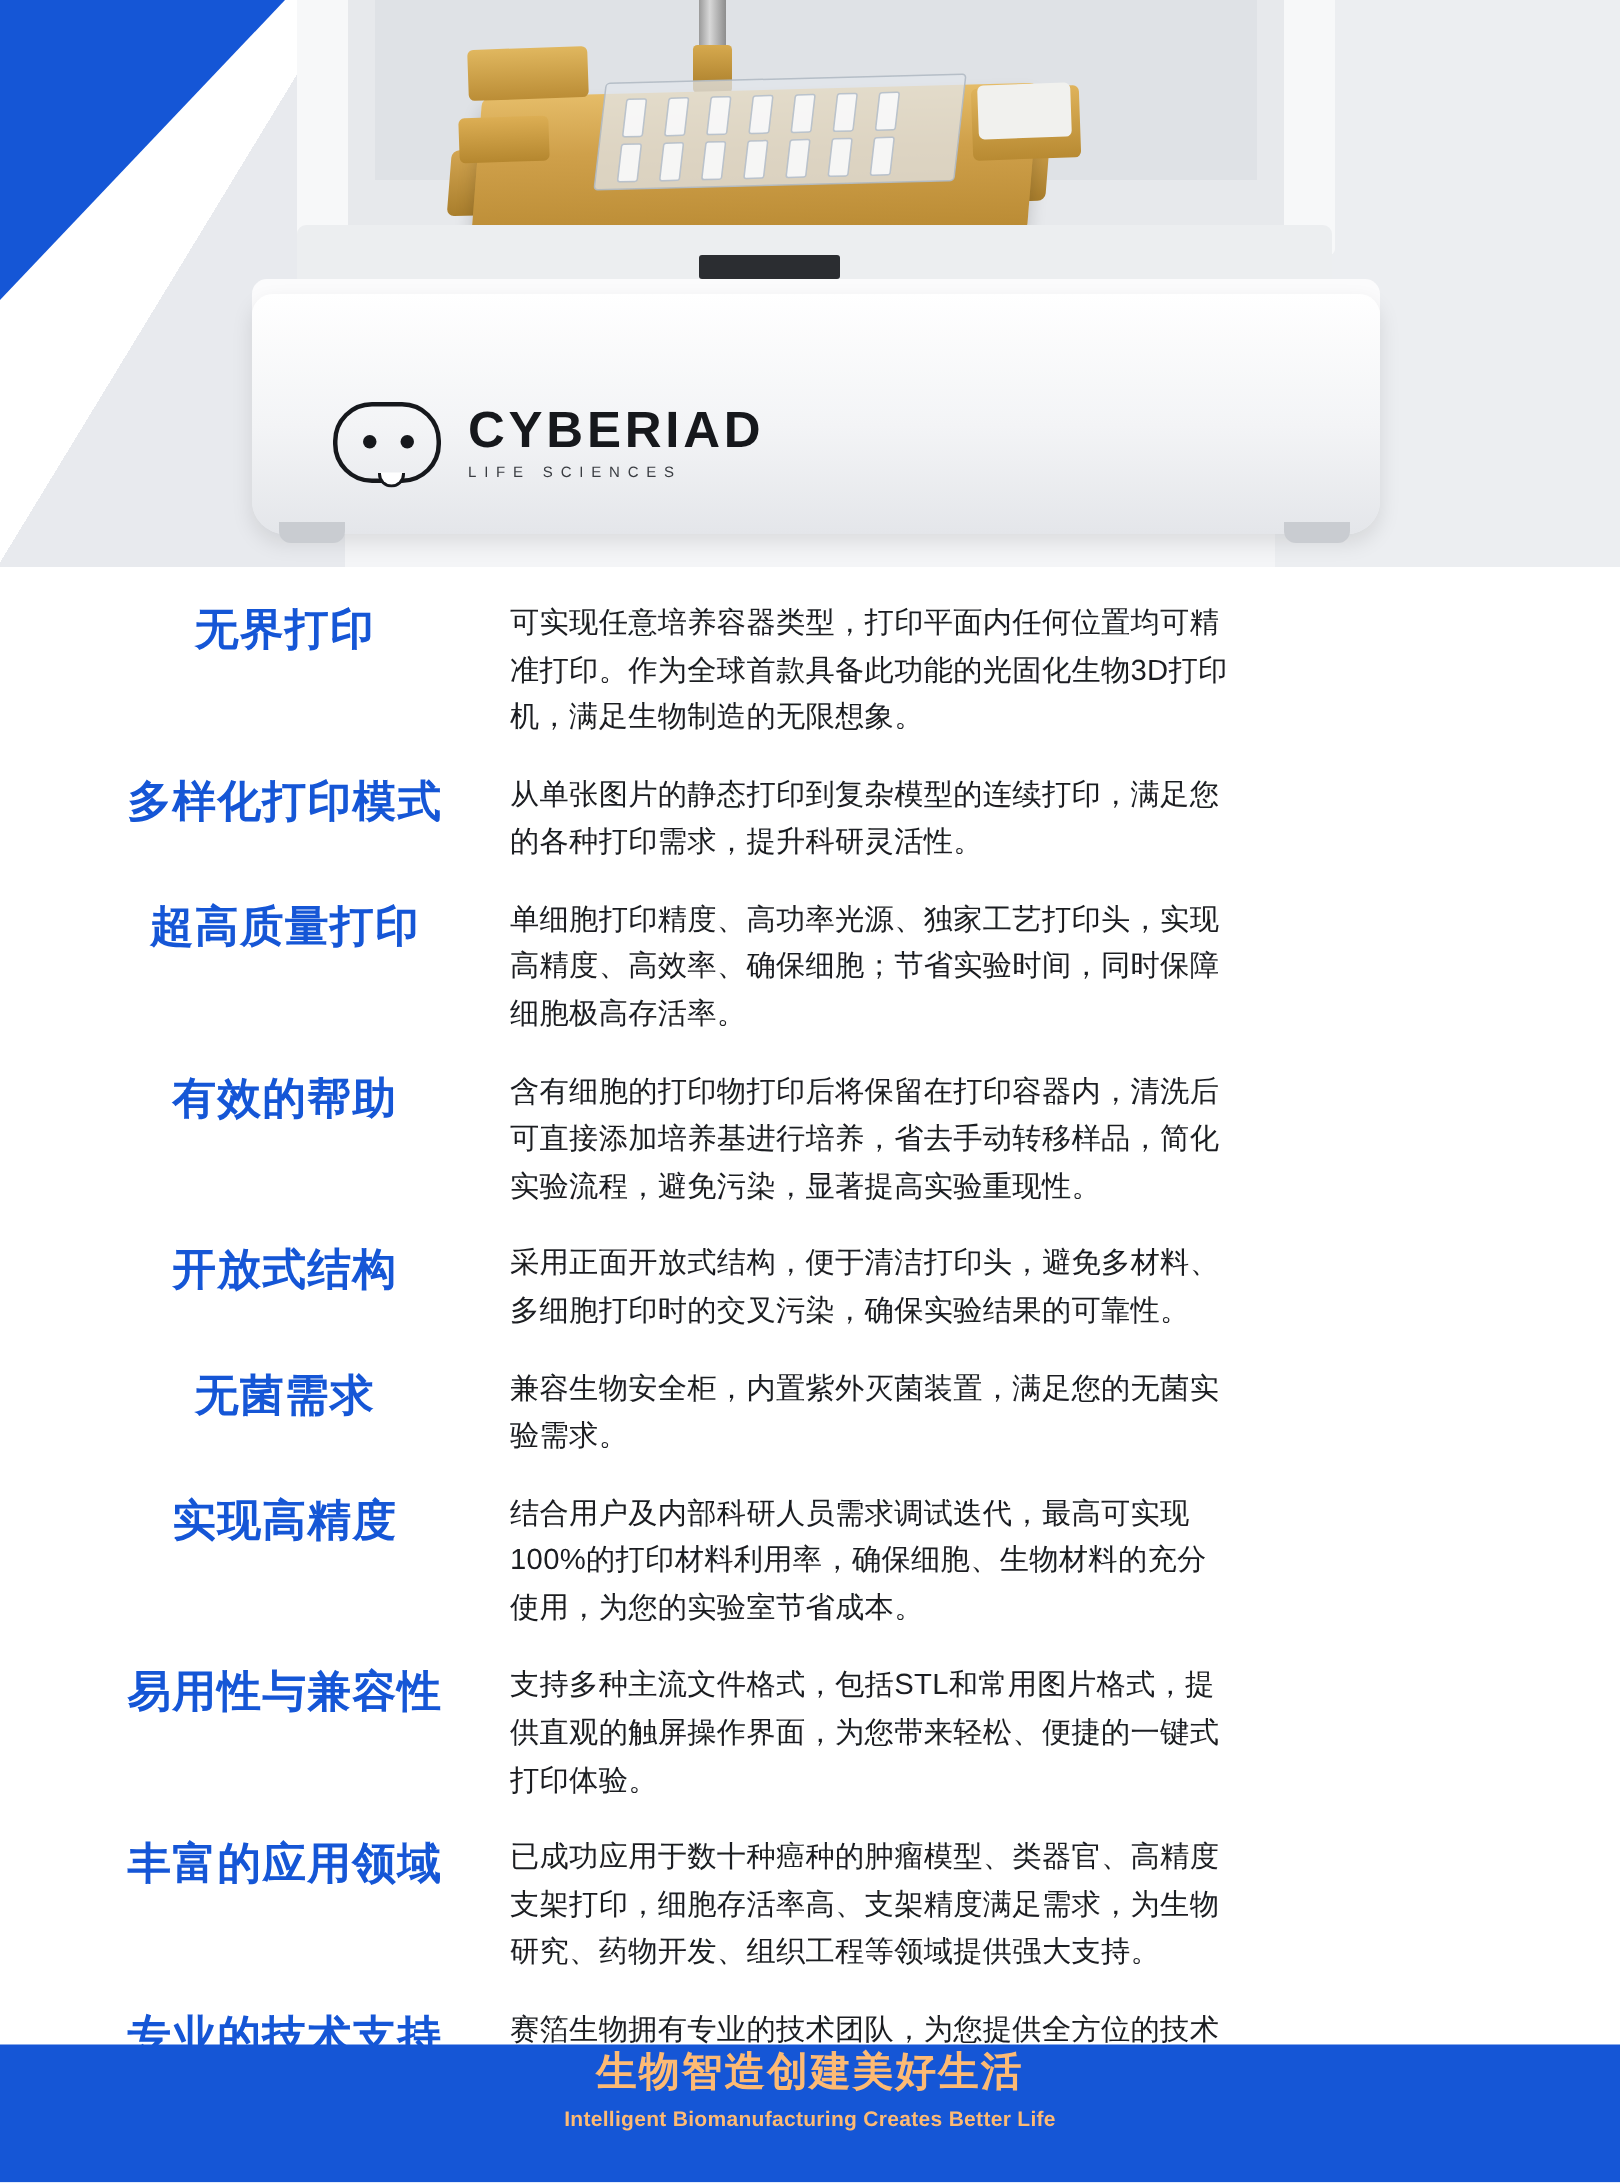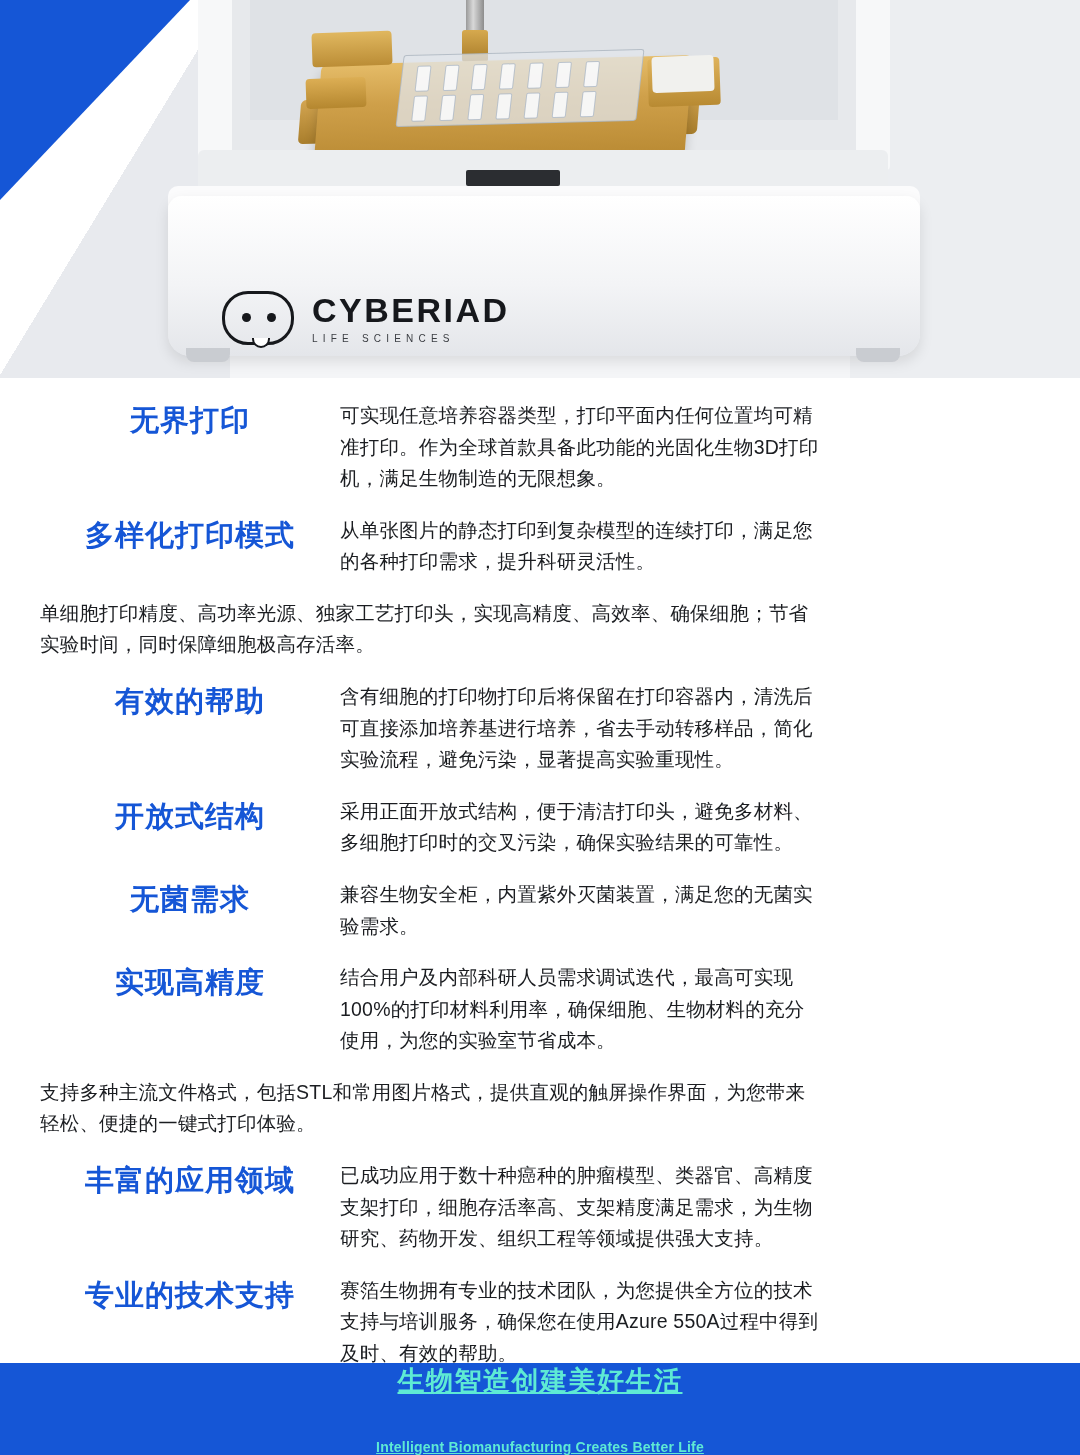--- a/index.html
+++ b/index.html
@@ -200,21 +200,20 @@
     border-radius: 0 0 8px 8px;
   }
 
   
   .brand {
     position: absolute;
     left: 222px; top: 268px;
     display: flex;
     align-items: center;
     gap: 18px;
-    margin-top: 23px;
   }
   .brand-mark {
     width: 72px; height: 54px;
     border: 3px solid #16181c;
     border-radius: 26px;
     position: relative;
   }
   .brand-mark .eye {
     position: absolute;
     top: 19px;
@@ -280,27 +279,26 @@
     padding-right: 10px;
   }
 
   
   .footer {
     position: absolute;
     left: 0; bottom: 0;
     width: 1080px;
     height: 92px;
     background: #1556d6;
-    color: #5eead4;
+    color: #fdba74;
     display: flex;
     flex-direction: column;
     align-items: center;
-    justify-content: space-between;
+    justify-content: flex-start;
     gap: 5px;
-    text-decoration: underline;
   }
   .footer-cn {
     font-size: 27px;
     font-weight: 700;
     letter-spacing: 1.5px;
   }
   .footer-en {
     font-size: 14px;
     font-weight: 700;
     letter-spacing: 0.2px;
@@ -375,20 +373,21 @@
       <div class="feature-title">无界打印</div>
       <div class="feature-desc">可实现任意培养容器类型，打印平面内任何位置均可精准打印。作为全球首款具备此功能的光固化生物3D打印机，满足生物制造的无限想象。</div>
     </div>
 
     <div class="feature-row">
       <div class="feature-title">多样化打印模式</div>
       <div class="feature-desc">从单张图片的静态打印到复杂模型的连续打印，满足您的各种打印需求，提升科研灵活性。</div>
     </div>
 
     <div class="feature-row">
+      <div class="feature-title">超高质量打印</div>
       <div class="feature-desc">单细胞打印精度、高功率光源、独家工艺打印头，实现高精度、高效率、确保细胞；节省实验时间，同时保障细胞极高存活率。</div>
     </div>
 
     <div class="feature-row">
       <div class="feature-title">有效的帮助</div>
       <div class="feature-desc">含有细胞的打印物打印后将保留在打印容器内，清洗后可直接添加培养基进行培养，省去手动转移样品，简化实验流程，避免污染，显著提高实验重现性。</div>
     </div>
 
     <div class="feature-row">
       <div class="feature-title">开放式结构</div>
@@ -399,20 +398,21 @@
       <div class="feature-title">无菌需求</div>
       <div class="feature-desc">兼容生物安全柜，内置紫外灭菌装置，满足您的无菌实验需求。</div>
     </div>
 
     <div class="feature-row">
       <div class="feature-title">实现高精度</div>
       <div class="feature-desc">结合用户及内部科研人员需求调试迭代，最高可实现100%的打印材料利用率，确保细胞、生物材料的充分使用，为您的实验室节省成本。</div>
     </div>
 
     <div class="feature-row">
+      <div class="feature-title">易用性与兼容性</div>
       <div class="feature-desc">支持多种主流文件格式，包括STL和常用图片格式，提供直观的触屏操作界面，为您带来轻松、便捷的一键式打印体验。</div>
     </div>
 
     <div class="feature-row">
       <div class="feature-title">丰富的应用领域</div>
       <div class="feature-desc">已成功应用于数十种癌种的肿瘤模型、类器官、高精度支架打印，细胞存活率高、支架精度满足需求，为生物研究、药物开发、组织工程等领域提供强大支持。</div>
     </div>
 
     <div class="feature-row">
       <div class="feature-title">专业的技术支持</div>

